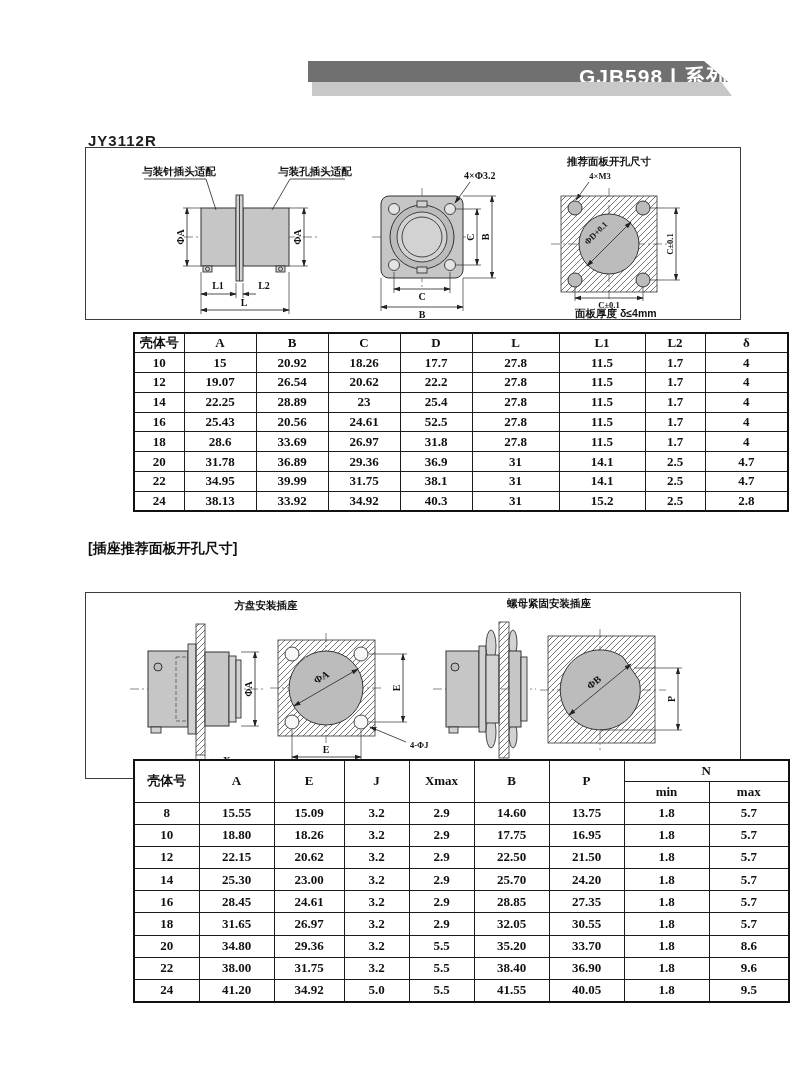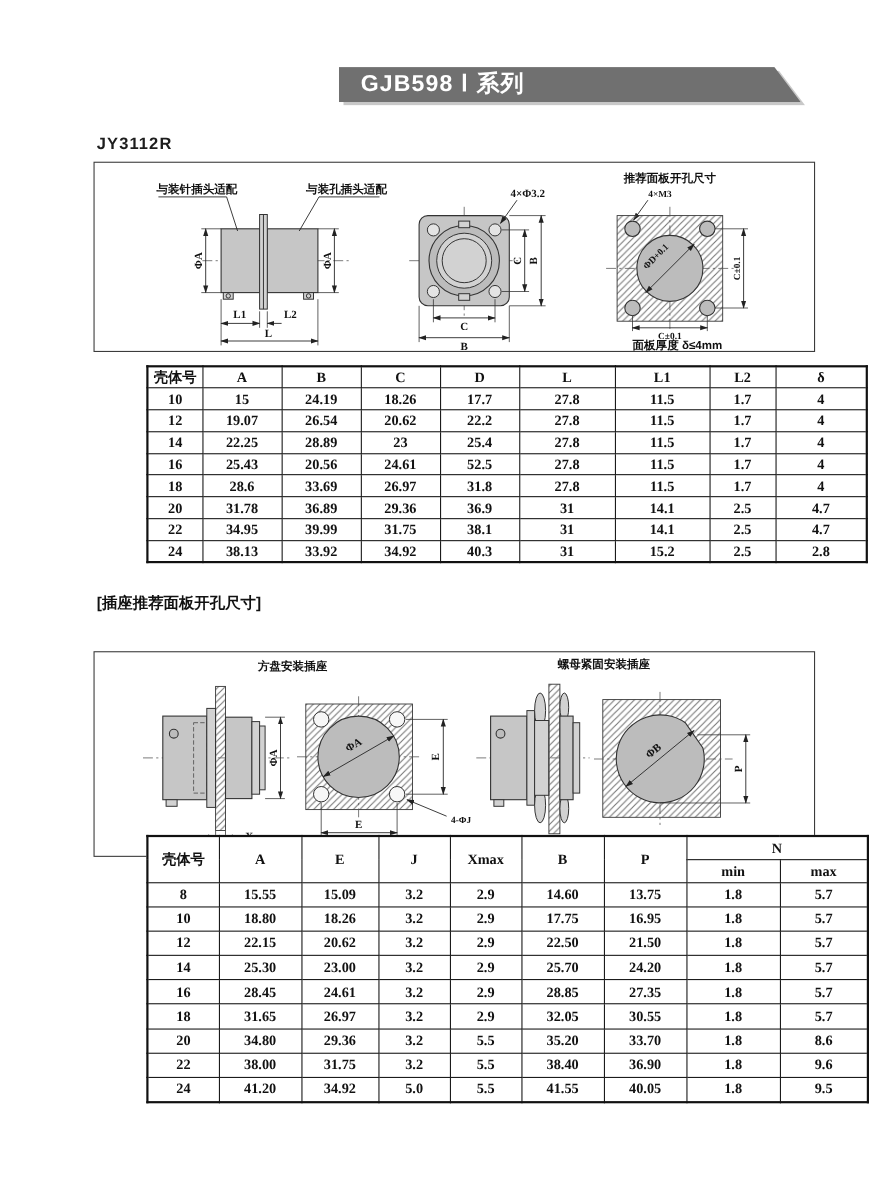--- a/index.html
+++ b/index.html
@@ -1,26 +1,26 @@
 <!DOCTYPE html>
 <html><head>
 <meta charset="utf-8">
 <style>
   html,body{margin:0;padding:0;}
   body{width:800px;height:1086px;background:#ffffff;position:relative;font-family:"Liberation Sans",sans-serif;}
   .page{position:absolute;inset:0;background:#fff;}
 
   .banner-shadow{position:absolute;left:312px;top:64px;width:420px;height:32px;background:#c8c8c8;
     clip-path:polygon(0 0,calc(100% - 24px) 0,100% 100%,0 100%);}
-  .banner{position:absolute;left:308px;top:61px;width:420px;height:32px;background:#707070;
+  .banner{position:absolute;left:308px;top:61px;width:420px;height:21px;background:#707070;
     clip-path:polygon(0 0,calc(100% - 24px) 0,100% 100%,0 100%);
-    color:#fff;font:bold 21px "Liberation Sans",sans-serif;line-height:32px;padding-left:20px;
-    box-sizing:border-box;letter-spacing:1px;}
-
-  .model{position:absolute;left:88px;top:122px;font:600 15px "Liberation Sans",sans-serif;letter-spacing:1px;color:#1d1d1d;}
+    color:#fff;font:bold 21px "Liberation Sans",sans-serif;line-height:32px;padding-left:32px;
+    box-sizing:border-box;letter-spacing:1px;text-align:right;}
+
+  .model{position:absolute;left:88px;top:132px;font:600 15px "Liberation Sans",sans-serif;letter-spacing:1px;color:#1d1d1d;}
   .section-label{position:absolute;left:88px;top:540px;font:600 14px "Liberation Sans",sans-serif;color:#111;text-align:center;}
 
   .figbox{position:absolute;left:85px;width:654px;border:1px solid #3c3c3c;background:#fff;box-sizing:content-box;}
   .figbox1{top:147px;height:171px;}
   .figbox2{top:592px;height:185px;}
   .figbox svg{display:block;}
 
   
   .part{fill:#c6c6c6;stroke:#333;stroke-width:1;}
   .part2{fill:#d2d2d2;stroke:#333;stroke-width:0.9;}
@@ -188,21 +188,21 @@
         <th>L</th>
         <th>L1</th>
         <th>L2</th>
         <th>δ</th>
       </tr>
     </thead>
     <tbody>
         <tr>
           <td>10</td>
           <td>15</td>
-          <td>24.19</td>
+          <td>20.92</td>
           <td>18.26</td>
           <td>17.7</td>
           <td>27.8</td>
           <td>11.5</td>
           <td>1.7</td>
           <td>4</td>
         </tr>
         <tr>
           <td>12</td>
           <td>19.07</td>

